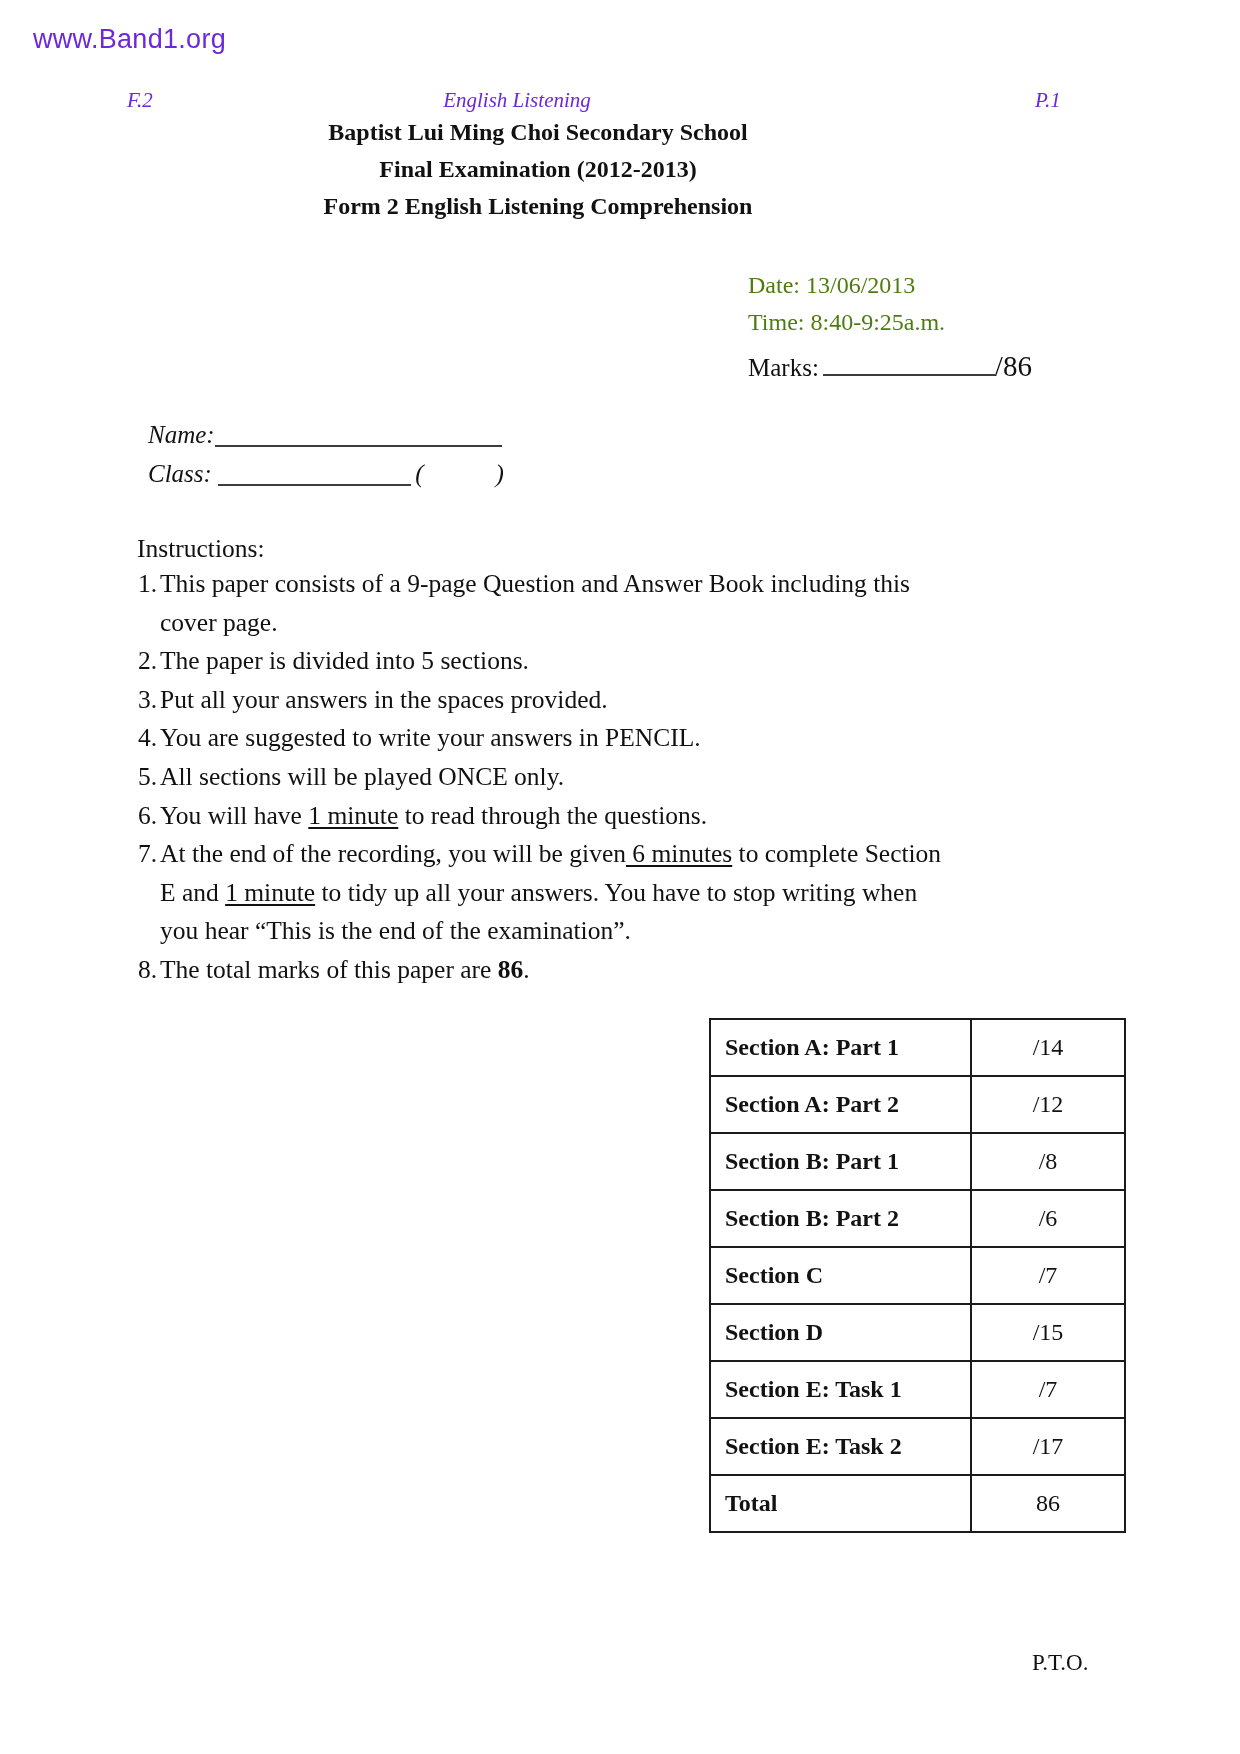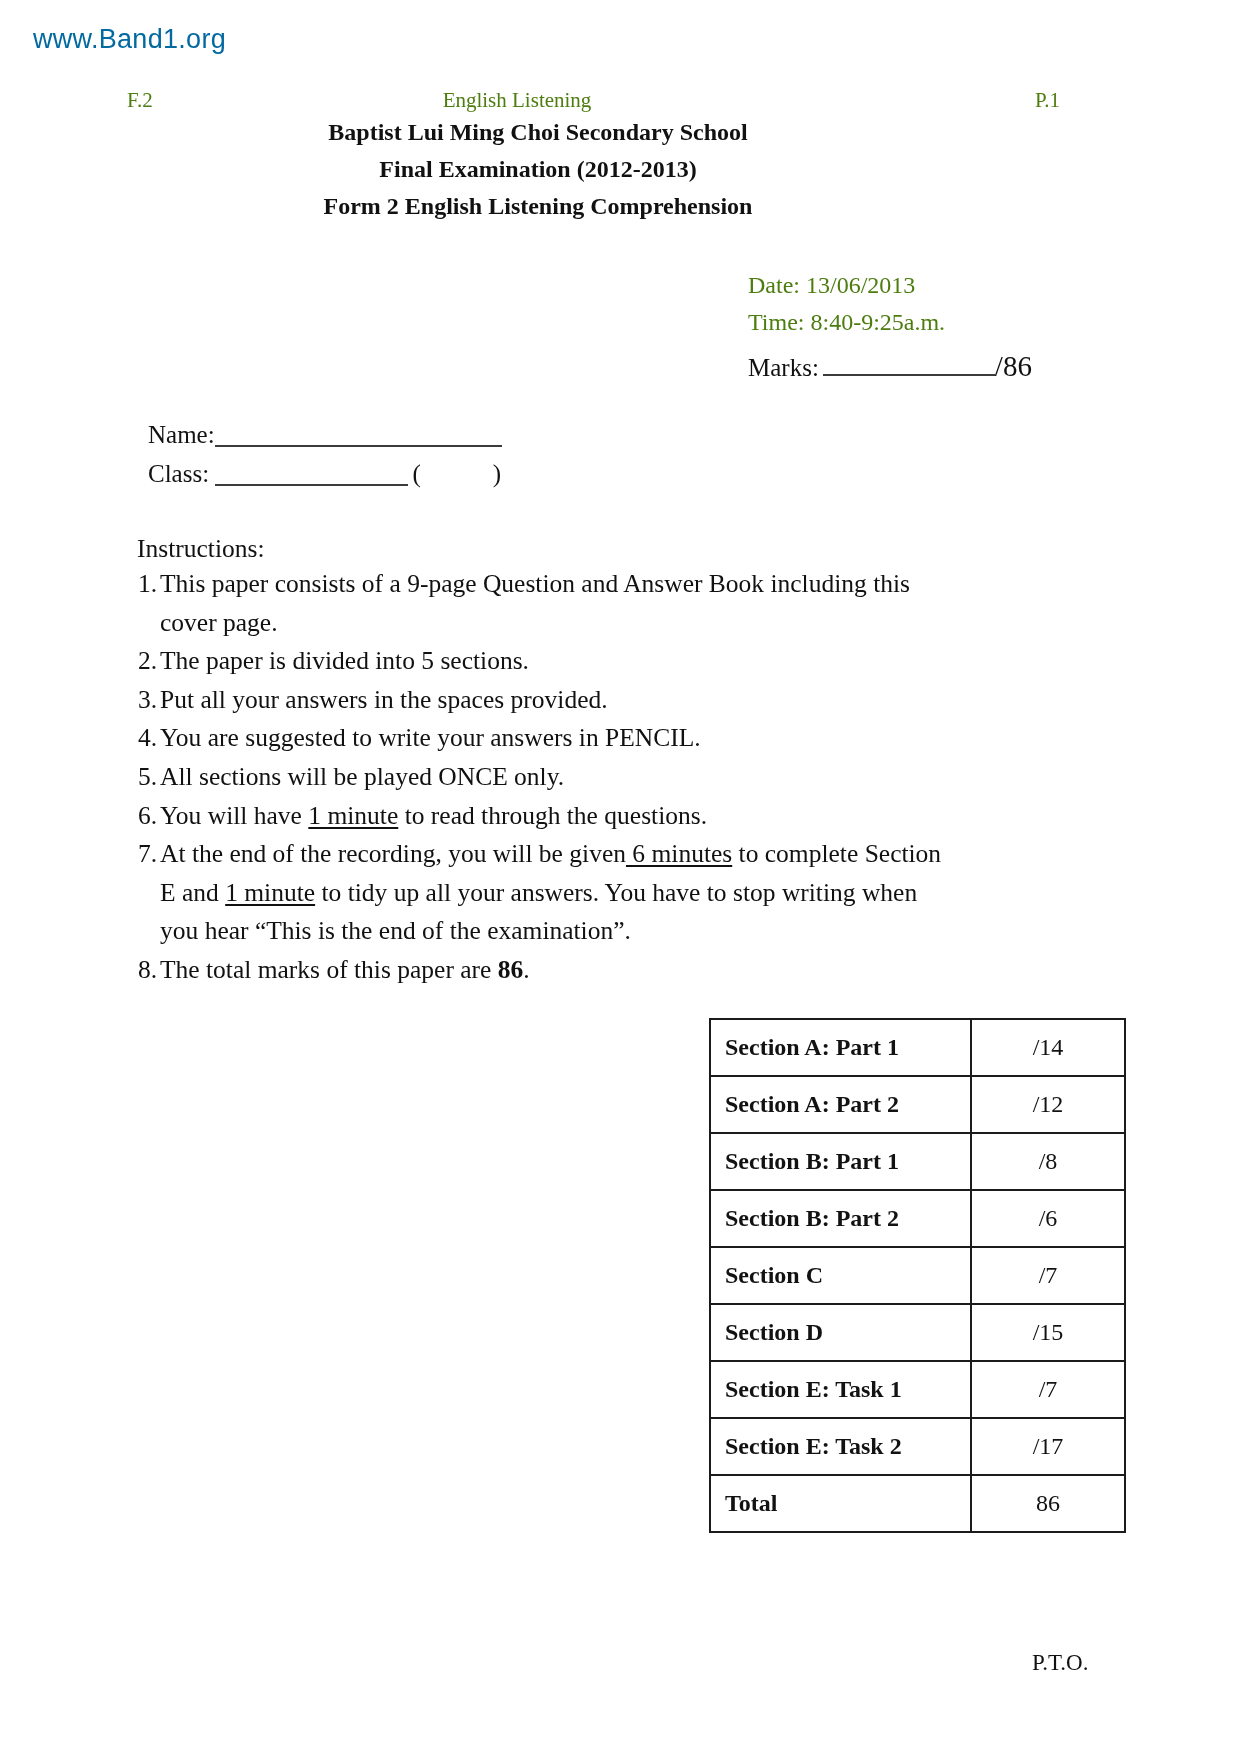--- a/index.html
+++ b/index.html
@@ -4,38 +4,38 @@
 <style>
   html,body{margin:0;padding:0;background:#e8e8e8;}
   .page{
     position:relative;width:1240px;height:1754px;background:#ffffff;
     color:#111;font-family:"Liberation Serif","DejaVu Serif",serif;
     margin:0 auto;overflow:hidden;
   }
   .abs{position:absolute;}
   .watermark{
     left:33px;top:24px;font-family:"Liberation Sans","DejaVu Sans",sans-serif;
-    font-size:27px;color:#0369a1;letter-spacing:0.3px;
+    font-size:27px;color:#6d28d9;letter-spacing:0.3px;
   }
-  .hdr{font-size:21px;color:#4d7c0f;}
+  .hdr{font-size:21px;color:#6d28d9;font-style:italic;}
   .hdr-left{left:127px;top:88px;}
   .hdr-center{left:0;top:88px;width:1034px;text-align:center;}
   .hdr-right{left:1035px;top:88px;}
   .titles{left:38px;top:114px;width:1000px;text-align:center;
     font-size:24px;font-weight:bold;line-height:37px;}
   .title-line{display:inline-block;text-decoration-thickness:2px;text-underline-offset:4px;}
   .meta{font-size:24px;color:#4d7c0f;}
   .date-line{left:748px;top:272px;}
   .time-line{left:748px;top:309px;text-align:right;}
   .marks-row{left:748px;top:352px;display:flex;align-items:baseline;}
   .marks-label{font-size:25px;}
   .blank{display:inline-block;border-bottom:2px solid #3c3c3c;vertical-align:-4px;}
   .marks-blank{width:172px;margin-left:4px;}
   .marks-total{font-size:29px;line-height:1;}
-  .student-line{font-size:25px;color:#121212;}
+  .student-line{font-size:25px;color:#121212;font-style:italic;}
   .name-line{left:148px;top:421px;}
   .class-line{left:148px;top:460px;}
   .name-blank{width:287px;}
   .class-blank{width:193px;}
   .paren{margin-left:4px;}
   .paren-gap{display:inline-block;width:72px;}
   .instr-heading{left:137px;top:534px;font-size:25.5px;}
   .instr-list{left:138px;top:565px;width:960px;font-size:25.5px;line-height:38.6px;}
   .instr-item{display:flex;}
   .instr-num{width:22px;flex:none;}

